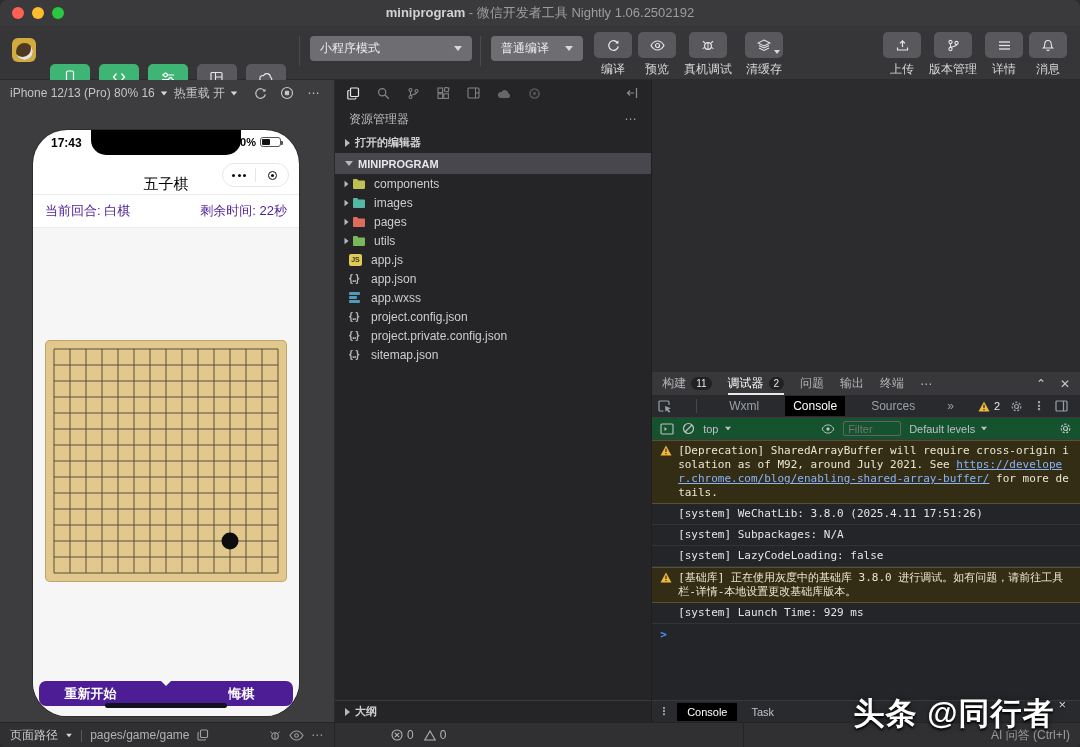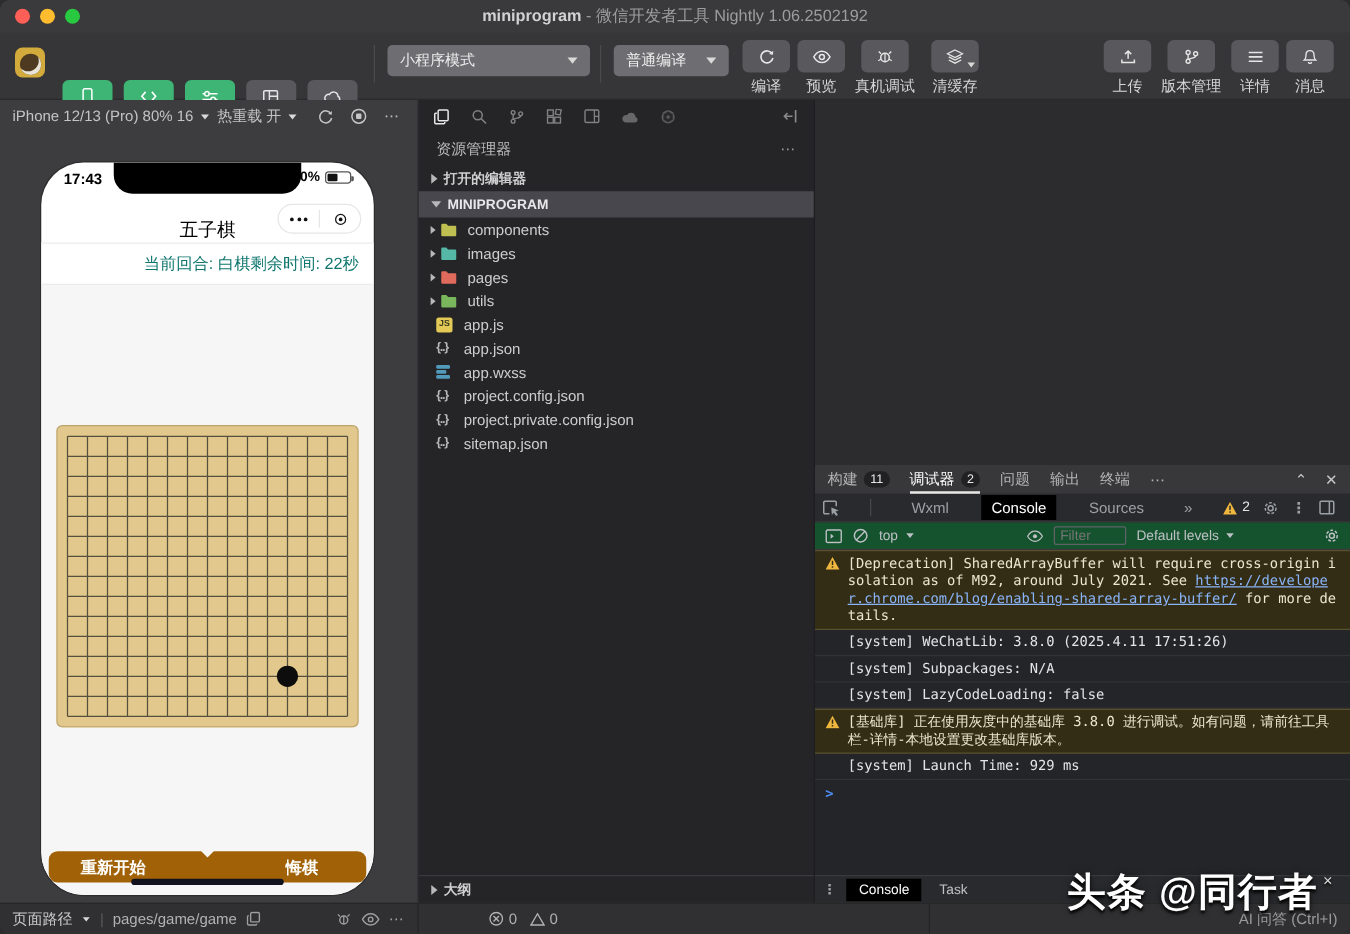--- a/index.html
+++ b/index.html
@@ -53,24 +53,24 @@
   .batt-fill { position:absolute; left:1px; top:1px; bottom:1px; width:40%; background:#111; border-radius:1px; }
   .p-nav { height:38px; display:flex; align-items:center; justify-content:center; position:relative; }
   .p-title { font-size:15px; color:#000; font-weight:500;margin-top:19px; }
   .capsule { position:absolute; right:10px; top:7px; width:67px; height:24px; border:1px solid #e6e6e6; border-radius:13px; background:#fff; display:flex; align-items:center; }
   .cap-dots { flex:1; display:flex; justify-content:center; gap:2.5px; }
   .cap-dots i { width:3px; height:3px; border-radius:50%; background:#111; }
   .cap-div { width:1px; height:14px; background:#e6e6e6; }
   .cap-target { flex:1; display:flex; justify-content:center; }
   .cap-target i { width:9px; height:9px; border:1.5px solid #111; border-radius:50%; position:relative; }
   .cap-target i::after { content:""; position:absolute; left:2px; top:2px; width:3px; height:3px; background:#111; border-radius:50%; }
-  .p-info { height:30px; display:flex; align-items:center; justify-content:flex-end; padding:16px 12px; font-size:13px; color:#0f766e; border-top:1px solid #ececec; border-bottom:1px solid #ececec; background:#fff; }
+  .p-info { height:30px; display:flex; align-items:center; justify-content:space-between; padding:16px 12px; font-size:13px; color:#4c1d95; border-top:1px solid #ececec; border-bottom:1px solid #ececec; background:#fff; }
   .p-content { flex:1; background:#f6f6f6; position:relative; }
   .board { position:absolute; left:50%; transform:translateX(-50%); top:112px; width:242px; height:242px; background:#e2c88c; border-radius:5px; box-shadow:inset 0 0 0 1px rgba(120,100,50,.35); }
-  .p-actions { position:absolute; left:6px; right:6px; bottom:10px; height:25px; background:#a16207; border-radius:7px; display:flex;gap:48px; }
+  .p-actions { position:absolute; left:6px; right:6px; bottom:10px; height:25px; background:#4c1d95; border-radius:7px; display:flex;gap:48px; }
   .p-actions .abtn { flex:1; display:flex; align-items:center; justify-content:center; color:#fff; font-size:13px; font-weight:600; cursor:pointer; }
   .p-actions .tipnotch { position:absolute; top:-1px; left:50%; transform:translateX(-50%); width:0; height:0; border-left:6px solid transparent; border-right:6px solid transparent; border-top:6px solid #f6f6f6; }
   .home-bar { position:absolute; left:50%; transform:translateX(-50%); bottom:8px; width:122px; height:5px; background:#12121f; border-radius:3px; z-index:6; }
 
   
   .explorer-col { width:365px; background:#252528; border-right:1px solid #1e1e20; display:flex; flex-direction:column; font-size:12px; }
   .activity-row { height:26px; display:flex; align-items:center; gap:17px; padding:0 12px; }
   .activity-row .aic { opacity:.65; cursor:pointer; display:flex; }
   .activity-row .aic.on { opacity:1; }
   .activity-row .collapse { margin-left:auto; opacity:.7; }

